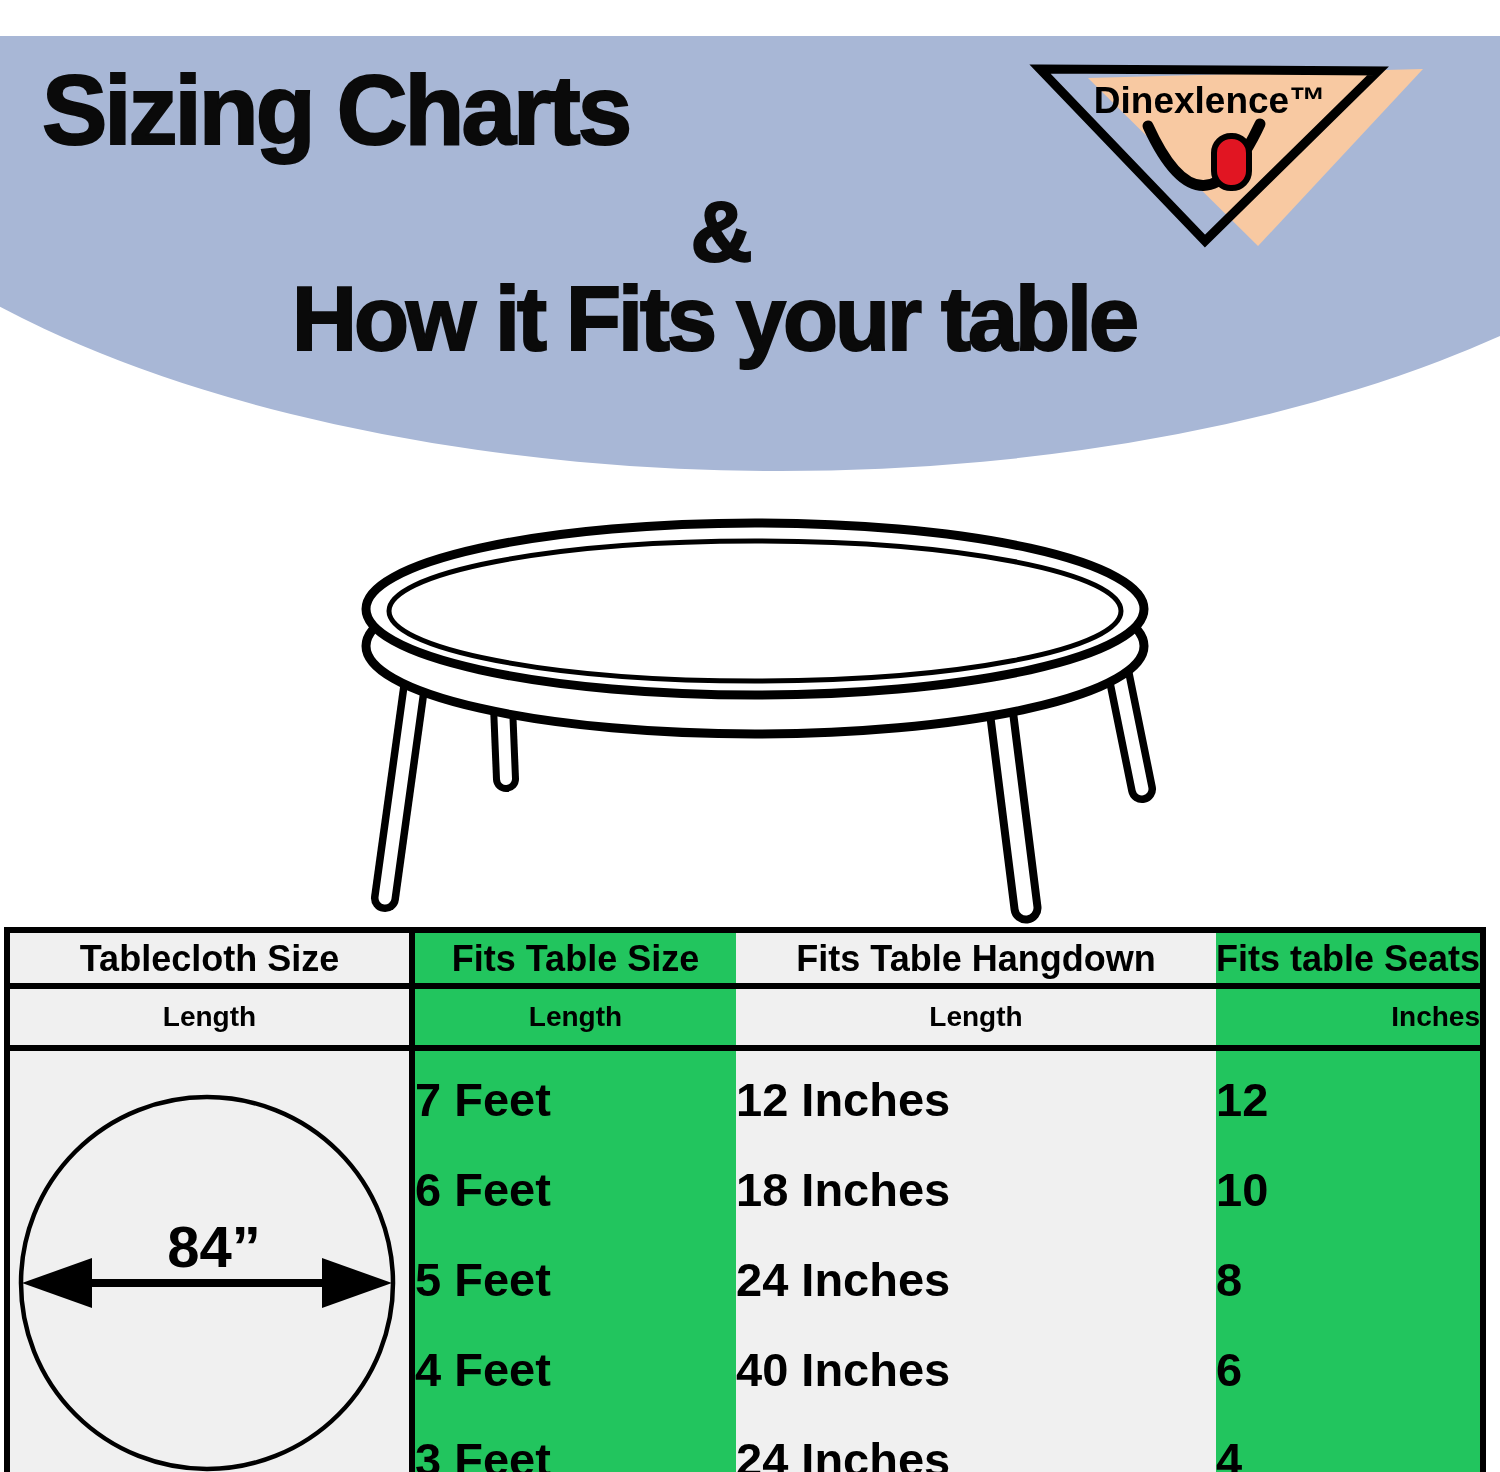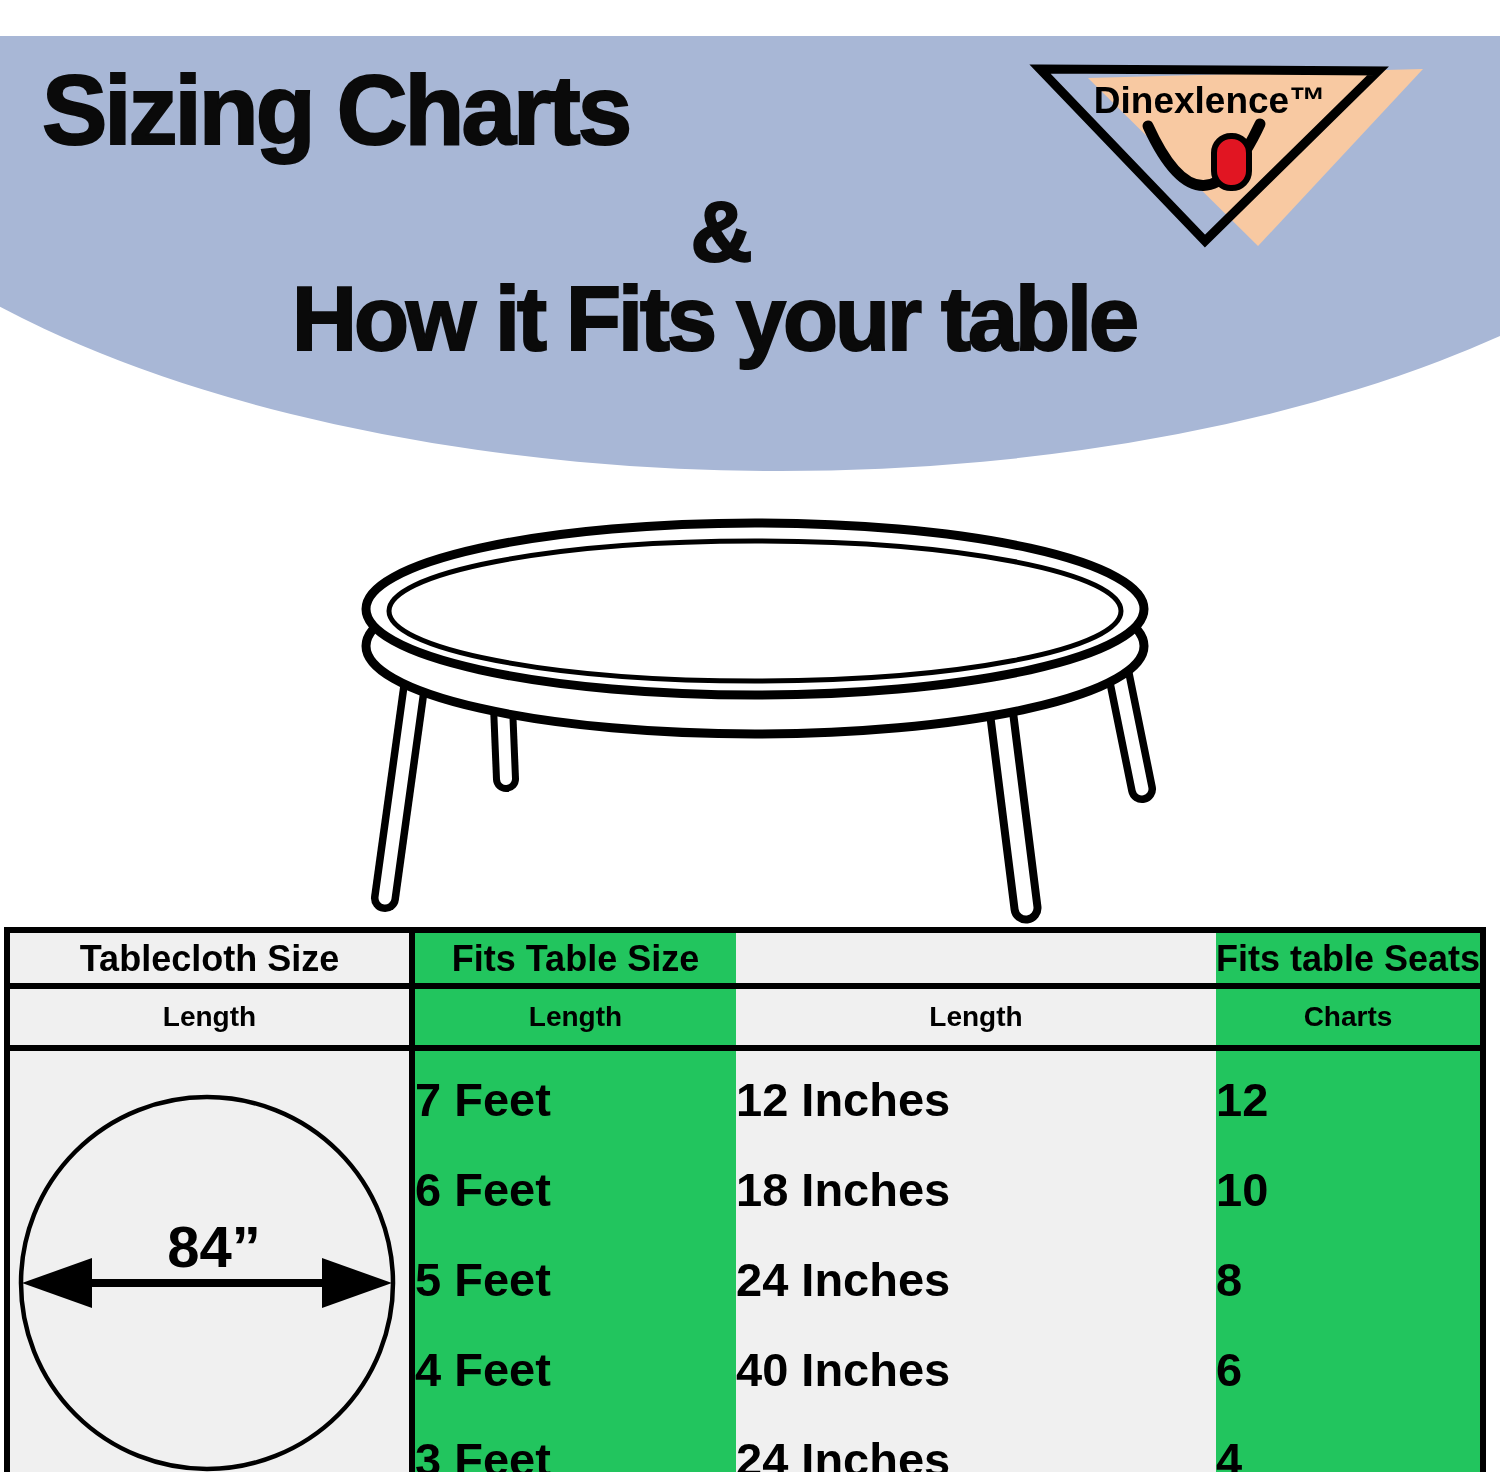--- a/index.html
+++ b/index.html
@@ -36,21 +36,21 @@
   .hline { position:absolute; left:0; width:1470px; height:6px; background:#000; }
   .hline-1 { top:50px; }
   .hline-2 { top:112px; }
 
   .cell { position:absolute; text-align:center; font-weight:bold; white-space:nowrap; }
   .hdr  { top:0; height:50px; line-height:52px; font-size:36px; }
   .sub  { top:56px; height:56px; line-height:56px; font-size:28px; }
   .c1 { left:0;     width:399px; }
   .c2 { left:405px; width:321px; }
   .c3 { left:726px; width:480px; }
-  .c4 { left:1206px; width:264px; }
+  .c4 { left:1206px; width:264px;text-align:right; }
 
   .trow { position:absolute; left:0; width:1470px; height:90px; }
   .r0 { top:122px; } .r1 { top:212px; } .r2 { top:302px; } .r3 { top:392px; } .r4 { top:482px; }
   .bcell { position:absolute; top:0; height:90px; line-height:90px;
            text-align:left; font-weight:bold; font-size:47px; }
 
   .diagram-svg { position:absolute; left:0; top:122px; }
 </style>
 </head>
 <body>
@@ -97,26 +97,27 @@
 
   <div class="sizetable">
     <div class="shade shade-col1"></div>
     <div class="shade shade-col3"></div>
     <div class="vline"></div>
     <div class="hline hline-1"></div>
     <div class="hline hline-2"></div>
 
     <div class="cell hdr c1">Tablecloth Size</div>
     <div class="cell hdr c2">Fits Table Size</div>
+    <div class="cell hdr c3">Fits Table Hangdown</div>
     <div class="cell hdr c4">Fits table Seats</div>
 
     <div class="cell sub c1">Length</div>
     <div class="cell sub c2">Length</div>
     <div class="cell sub c3">Length</div>
-    <div class="cell sub c4">Charts</div>
+    <div class="cell sub c4">Inches</div>
 
     <svg class="diagram-svg" width="399" height="446" viewBox="0 0 399 446">
       <circle cx="197" cy="228" r="186" fill="none" stroke="#000" stroke-width="4.5"></circle>
       <g>
         <line x1="62" y1="228" x2="332" y2="228" stroke="#000" stroke-width="8"></line>
         <polygon points="12,228 82,203 82,253" fill="#000"></polygon>
         <polygon points="382,228 312,203 312,253" fill="#000"></polygon>
       </g>
       <text x="204" y="212" text-anchor="middle" font-size="58" font-weight="bold" fill="#000">84”</text>
     </svg>

